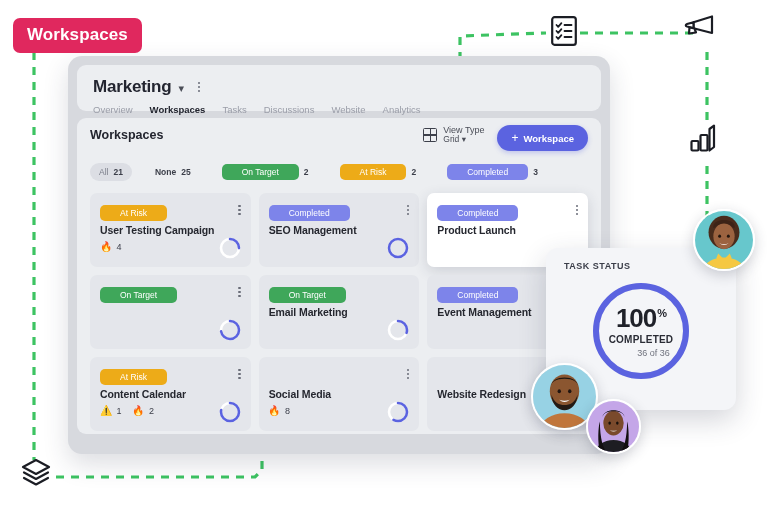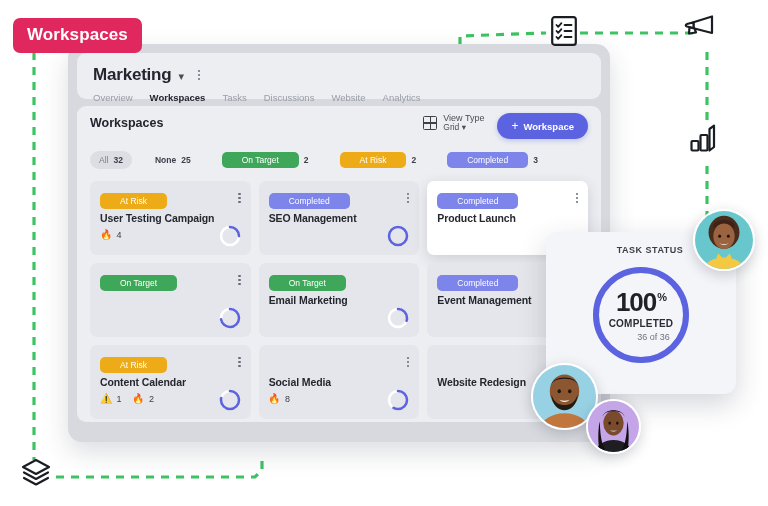--- a/index.html
+++ b/index.html
@@ -18,21 +18,21 @@
   .tag-workspaces{
     position:absolute;left:13px;top:18px;
     background:#e0285e;color:#ffffff;
     font-size:17px;font-weight:bold;
     padding:7px 14px 8px 14px;border-radius:7px;
     letter-spacing:.1px;white-space:nowrap;z-index:9;
   }
 
   
   .app-window{
-    position:absolute;left:68px;top:44px;width:542px;height:398px;
+    position:absolute;left:68px;top:56px;width:542px;height:398px;
     background:#d7d9de;border-radius:14px;
     box-shadow:0 10px 26px rgba(40,46,70,.16);
     z-index:4;overflow:hidden;
   }
   .app-inner{position:absolute;left:9px;top:9px;right:9px;bottom:9px;}
 
   .header-card{
     background:#eceef1;border-radius:9px;
     padding:12px 16px 0 16px;height:46px;box-sizing:border-box;
   }
@@ -111,24 +111,24 @@
   .ws-top{display:flex;align-items:flex-start;justify-content:space-between;height:15px;}
   .ws-name{font-size:10.5px;font-weight:bold;color:#25272f;margin-top:7px;letter-spacing:-.1px;}
   .ws-meta{display:flex;align-items:center;gap:11px;margin-top:6px;}
   .metric{display:flex;align-items:center;gap:4px;font-size:9px;color:#3b3e49;}
   .metric .gi{font-size:10px;line-height:1;}
 
   .ring{position:absolute;right:10px;bottom:8px;width:22px;height:22px;}
 
   
   .task-card{
-    position:absolute;left:546px;top:232px;width:190px;height:162px;
+    position:absolute;left:546px;top:248px;width:190px;height:162px;
     background:#f4f5f8;border-radius:12px;
     box-shadow:0 10px 28px rgba(40,46,70,.20);
-    z-index:7;padding:13px 0 0 0;box-sizing:border-box;text-align:center;
+    z-index:7;padding:13px 0 0 0;box-sizing:border-box;
   }
   .task-title{
     font-size:9px;font-weight:bold;color:#3b3e49;letter-spacing:.5px;
     margin-left:18px;
   }
   .donut-wrap{
     position:relative;width:102px;height:102px;margin:9px auto 0 auto;
   }
   .donut-txt{
     position:absolute;inset:0;display:flex;flex-direction:column;
@@ -259,21 +259,21 @@
             <button class="btn-workspace">
               <span class="plus">+</span>
               <span>Workspace</span>
             </button>
           </div>
         </div>
 
         <div class="filters">
           <div class="chip chip-all">
             <span class="lbl">All</span>
-            <span class="cnt">32</span>
+            <span class="cnt">21</span>
           </div>
           <div class="chip chip-none chip-gap">
             <span class="lbl">None</span>
             <span class="cnt">25</span>
           </div>
           <div class="chip chip-gap">
             <span class="badge b-ontarget">On Target</span>
             <span class="cnt">2</span>
           </div>
           <div class="chip chip-gap">

